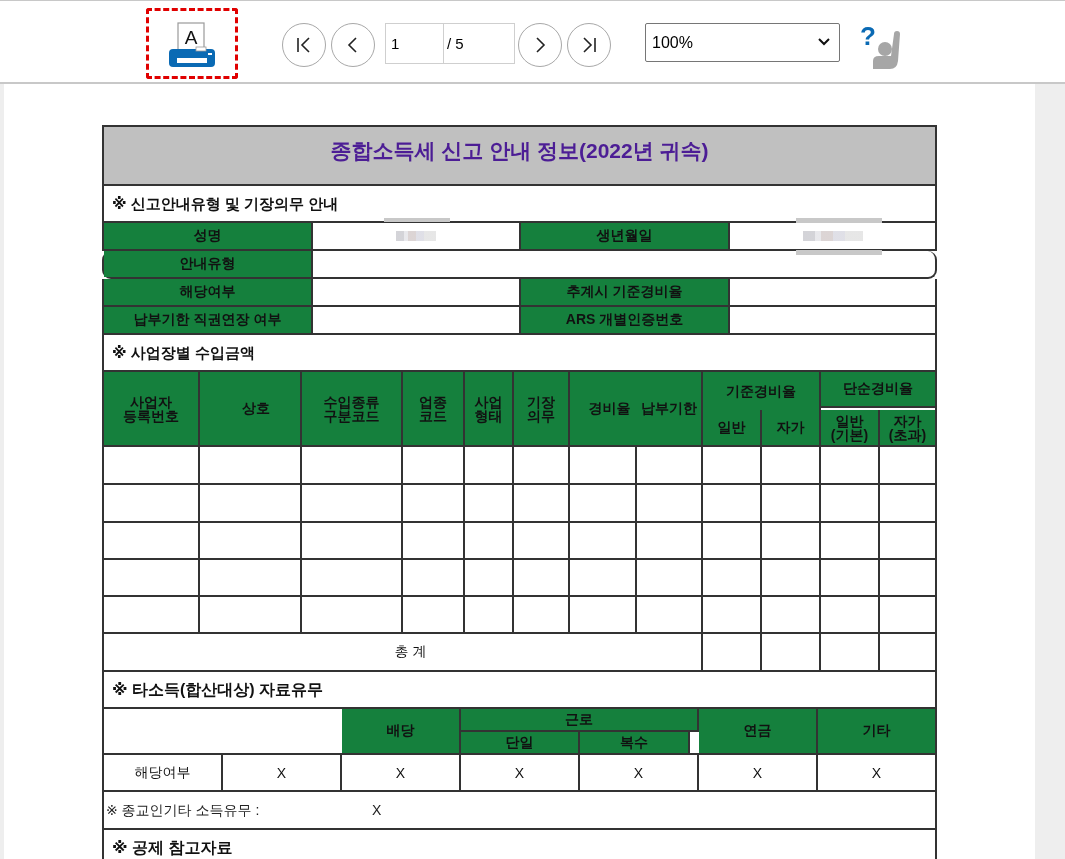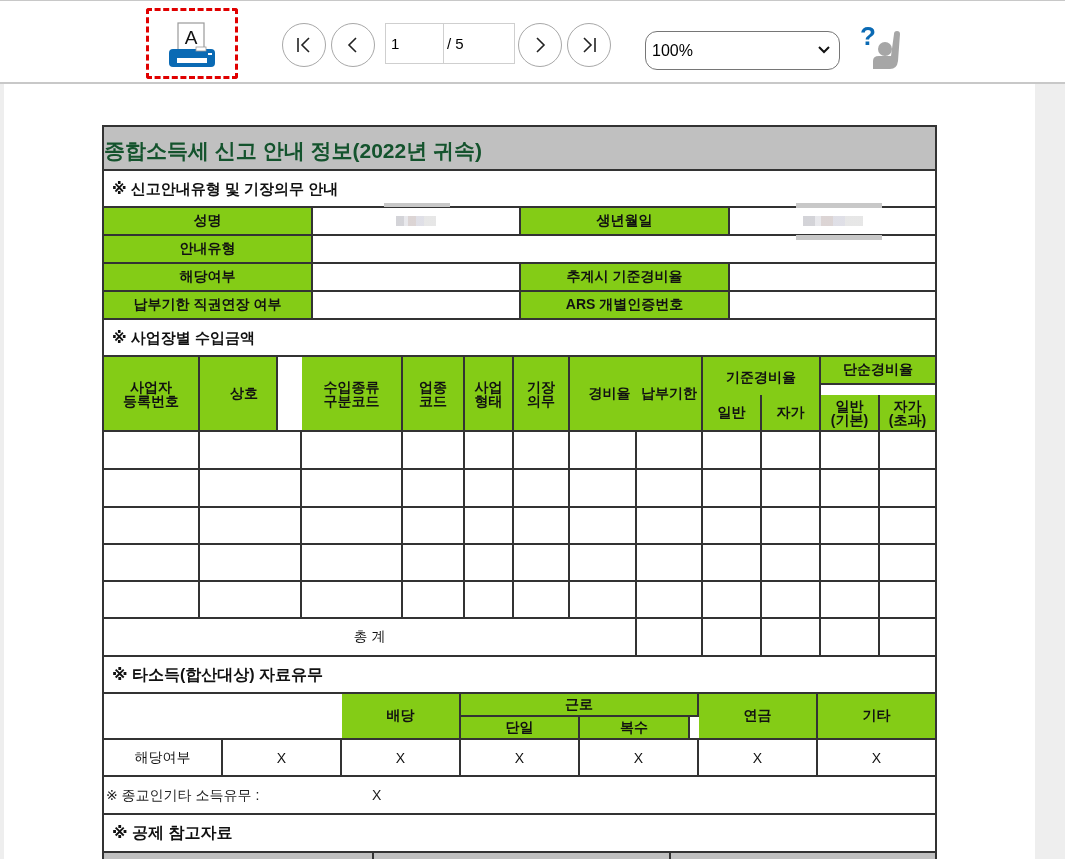--- a/index.html
+++ b/index.html
@@ -4,36 +4,36 @@
 <style>
   * { box-sizing: border-box; margin: 0; padding: 0; }
   html, body { width: 1065px; height: 859px; overflow: hidden; background: #fff; font-family: "Liberation Sans", "DejaVu Sans", sans-serif; }
   .toolbar { position: absolute; left: 0; top: 0; width: 1065px; height: 84px; background: #fff; border-top: 1px solid #c8c8c8; border-bottom: 2px solid #c8c8c8; }
   .print-btn { position: absolute; left: 146px; top: 7px; width: 92px; height: 71px; border: 3px dashed #e00000; border-radius: 3px; cursor: pointer; }
   .print-btn svg { position: absolute; left: 19px; top: 11px; }
   .nav-btn { position: absolute; top: 22px; width: 44px; height: 44px; border-radius: 50%; border: 1.5px solid #a8a8a8; background: #fff; display: flex; align-items: center; justify-content: center; cursor: pointer; }
   .page-box { position: absolute; left: 385px; top: 22px; width: 130px; height: 41px; border: 1px solid #cfcfcf; display: flex; }
   .page-input { width: 58px; height: 100%; border: none; border-right: 1px solid #cfcfcf; font-size: 15px; padding-left: 5px; font-family: "Liberation Sans", sans-serif; outline: none; background: #fff; }
   .page-total { font-size: 15px; padding-left: 3px; line-height: 39px; color: #000; }
-  .zoom-select { position: absolute; left: 645px; top: 30px; width: 195px; height: 39px; border: 1px solid #767676; border-radius: 12px; background: #fff; font-size: 16px; display: flex; align-items: center; padding-left: 6px; cursor: pointer; }
+  .zoom-select { position: absolute; left: 645px; top: 22px; width: 195px; height: 39px; border: 1px solid #767676; border-radius: 2px; background: #fff; font-size: 16px; display: flex; align-items: center; padding-left: 6px; cursor: pointer; }
   .zoom-select .chev { position: absolute; right: 8px; top: 11px; }
   .help-icon { position: absolute; left: 858px; top: 20px; width: 50px; height: 50px; cursor: pointer; }
 
   .viewer { position: absolute; left: 0; top: 84px; width: 1065px; height: 775px; background: #fff; }
   .left-strip { position: absolute; left: 0; top: 0; width: 4px; height: 775px; background: #eeeeee; }
   .right-strip { position: absolute; left: 1035px; top: 0; width: 30px; height: 775px; background: #eeeeee; }
 
   .doc { position: absolute; left: 102px; top: 41px; width: 835px; }
   .row { position: relative; width: 835px; border-left: 2px solid #333; border-right: 2px solid #333; border-bottom: 2px solid #333; }
   .row.first { border-top: 2px solid #333; }
-  .title-row { height: 46px; background: #c0c0c0; text-align: left; font-size: 21px; font-weight: bold; line-height: 47px; color: #14532d; }
+  .title-row { height: 61px; background: #c0c0c0; text-align: center; font-size: 21px; font-weight: bold; line-height: 47px; color: #4c1d95; }
   .section-row { height: 37px; background: #fff; font-size: 15px; font-weight: bold; line-height: 35px; padding-left: 8px; color: #111; }
   .section-row.big { font-size: 16px; }
   .cell { position: absolute; top: 0; height: 100%; border-right: 2px solid #333; display: flex; align-items: center; justify-content: center; text-align: center; font-size: 14px; color: #111; }
-  .cell.gray { background: #84cc16; font-weight: bold; }
+  .cell.gray { background: #15803d; font-weight: bold; }
   .cell.last { border-right: none; }
   .cell.plain { font-weight: normal; }
   .hdr-txt { line-height: 14px; font-size: 14px; font-weight: bold; }
   .blur { display: inline-block; height: 10px; background: linear-gradient(90deg,#cfcfd4 0 20%,#e6e6ea 20% 30%,#d8d0d0 30% 50%,#dcdce4 50% 70%,#e4e4e4 70% 100%); opacity: .9; }
   .blur-bar { position: absolute; height: 5px; background: #c8c8c8; }
   .religion-row { height: 38px; font-size: 14px; line-height: 36px; color: #222; }
 </style>
 </head>
 <body>
 
@@ -111,21 +111,21 @@
       </div>
       <div class="cell gray" style="left:417px;width:209px;">생년월일</div>
       <div class="cell last" style="left:626px;width:205px;">
         <span class="blur" style="width:60px;"></span>
       </div>
       <div class="blur-bar" style="left:692px;top:-5px;width:86px;"></div>
       <div class="blur-bar" style="left:692px;top:27px;width:86px;"></div>
       <div class="blur-bar" style="left:280px;top:-5px;width:66px;height:4px;"></div>
     </div>
 
-    <div class="row" style="height:28px;">
+    <div class="row" style="height:28px;border-radius:9px;">
       <div class="cell gray" style="left:0;width:209px;">안내유형</div>
       <div class="cell last" style="left:209px;width:622px;"></div>
     </div>
 
     <div class="row" style="height:28px;">
       <div class="cell gray" style="left:0;width:209px;">해당여부</div>
       <div class="cell" style="left:209px;width:208px;"></div>
       <div class="cell gray" style="left:417px;width:209px;">추계시 기준경비율</div>
       <div class="cell last" style="left:626px;width:205px;"></div>
     </div>
@@ -136,41 +136,41 @@
       <div class="cell gray" style="left:417px;width:209px;">ARS 개별인증번호</div>
       <div class="cell last" style="left:626px;width:205px;"></div>
     </div>
 
     <div class="row section-row">※ 사업장별 수입금액</div>
 
     <div class="row" style="height:75px;">
       <div class="cell gray" style="left:0;width:96px;">
         <div class="hdr-txt"><span>사업자</span><br><span>등록번호</span></div>
       </div>
-      <div class="cell gray" style="left:96px;width:78px;padding-left:12px;">상호</div>
+      <div class="cell gray" style="left:96px;width:102px;padding-left:12px;">상호</div>
       <div class="cell gray" style="left:299px;width:62px;">
         <div class="hdr-txt"><span>업종</span><br><span>코드</span></div>
       </div>
       <div class="cell gray" style="left:198px;width:101px;">
         <div class="hdr-txt"><span>수입종류</span><br><span>구분코드</span></div>
       </div>
       <div class="cell gray" style="left:361px;width:49px;">
         <div class="hdr-txt"><span>사업</span><br><span>형태</span></div>
       </div>
       <div class="cell gray" style="left:410px;width:56px;">
         <div class="hdr-txt"><span>기장</span><br><span>의무</span></div>
       </div>
       <div class="cell gray" style="left:466px;width:81px;">경비율</div>
       <div class="cell gray" style="left:533px;width:66px;">납부기한</div>
 
-      <div class="cell gray" style="left:599px;width:118px;height:44px;border-bottom:2px solid #3b82f6;">기준경비율</div>
+      <div class="cell gray" style="left:599px;width:118px;height:44px;border-bottom:4px solid #3b82f6;">기준경비율</div>
       <div class="cell gray" style="left:599px;top:38px;width:59px;height:35px;">일반</div>
       <div class="cell gray" style="left:658px;top:38px;width:59px;height:35px;">자가</div>
 
-      <div class="cell gray last" style="left:717px;width:114px;height:28px;border-bottom:2px solid #333;">단순경비율</div>
+      <div class="cell gray last" style="left:717px;width:114px;height:36px;border-bottom:2px solid #333;">단순경비율</div>
       <div class="cell gray" style="left:717px;top:38px;width:59px;height:35px;">
         <div class="hdr-txt"><span>일반</span><br><span>(기본)</span></div>
       </div>
       <div class="cell gray last" style="left:776px;top:38px;width:55px;height:35px;">
         <div class="hdr-txt"><span>자가</span><br><span>(초과)</span></div>
       </div>
     </div>
 
     <div id="income-rows">
         <div class="row" style="height: 38px;">
@@ -239,21 +239,21 @@
           <div class="cell plain" style="left: 466px; width: 67px;"></div>
           <div class="cell plain" style="left: 533px; width: 66px;"></div>
           <div class="cell plain" style="left: 599px; width: 59px;"></div>
           <div class="cell plain" style="left: 658px; width: 59px;"></div>
           <div class="cell plain" style="left: 717px; width: 59px;"></div>
           <div class="cell plain last" style="left: 776px; width: 55px;"></div>
         </div>
       </div>
 
     <div class="row" style="height:38px;">
-      <div class="cell plain" style="left:0;width:533px;">총 계</div>
+      <div class="cell plain" style="left:16px;width:583px;">총 계</div>
       <div class="cell" style="left:533px;width:66px;"></div>
       <div class="cell" style="left:599px;width:59px;"></div>
       <div class="cell" style="left:658px;width:59px;"></div>
       <div class="cell" style="left:717px;width:59px;"></div>
       <div class="cell last" style="left:776px;width:55px;"></div>
     </div>
 
     <div class="row section-row big">※ 타소득(합산대상) 자료유무</div>
 
     <div class="row" style="height:46px;">

